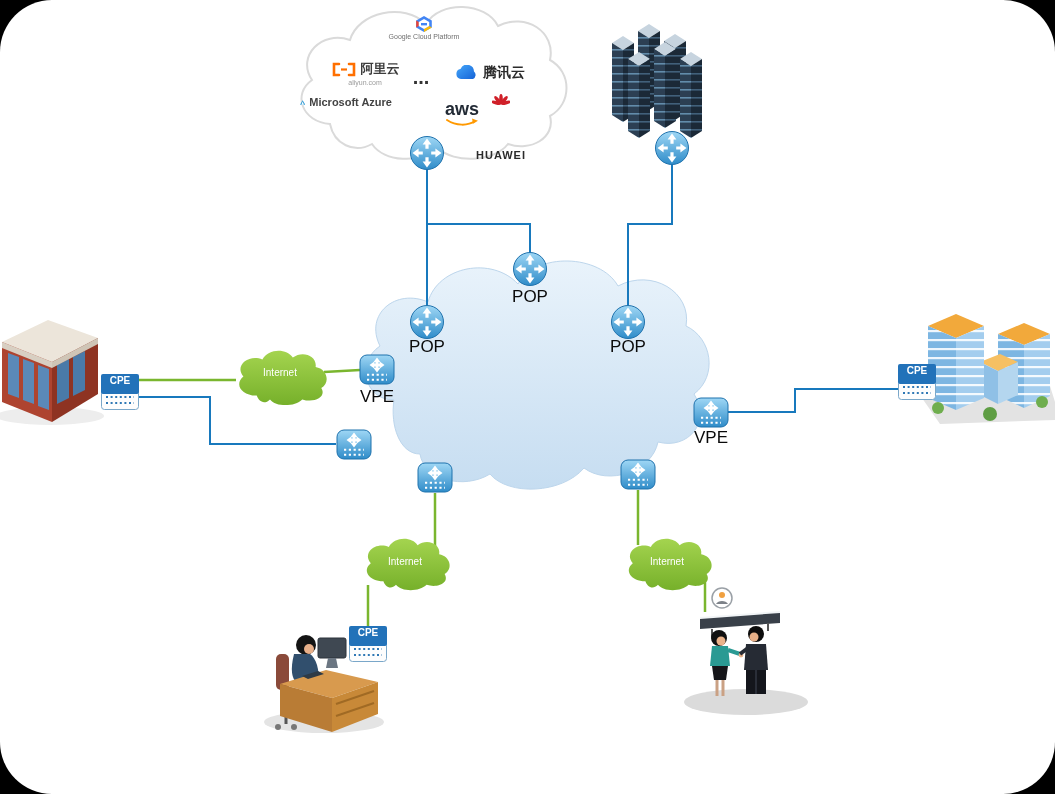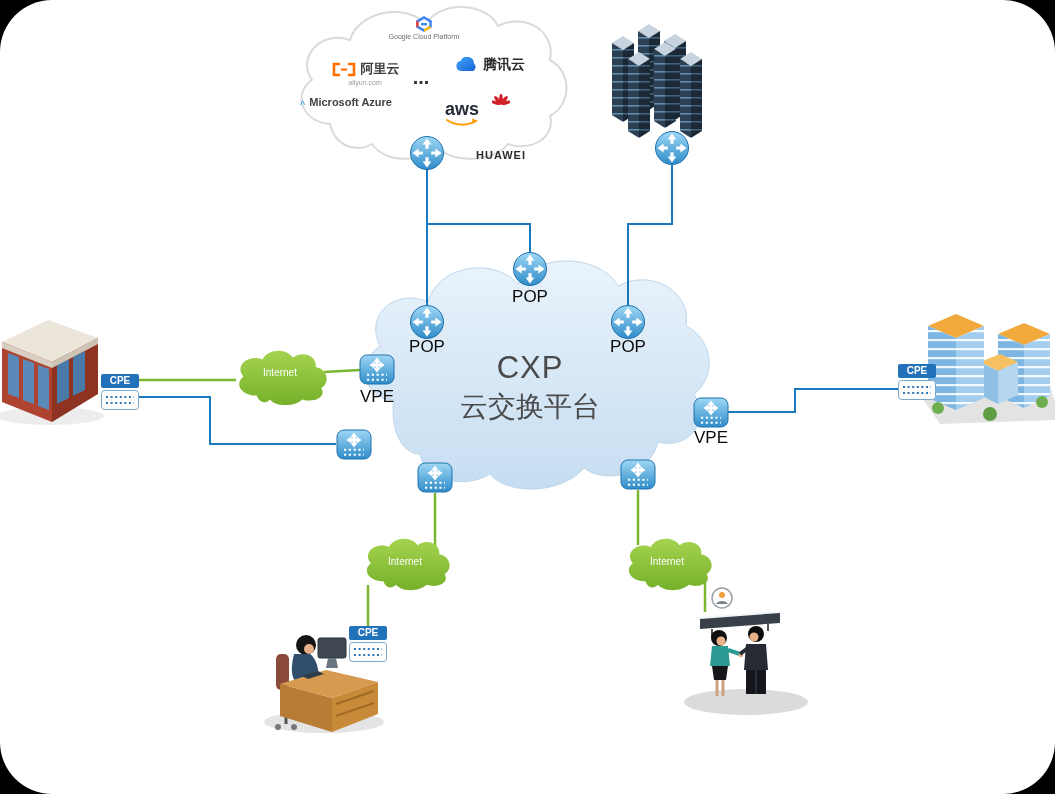--- a/index.html
+++ b/index.html
@@ -5,21 +5,21 @@
   html,body{margin:0;padding:0;background:#000;}
   .stage{position:relative;width:1055px;height:794px;background:#fff;border-radius:52px;
          overflow:hidden;font-family:"Liberation Sans",sans-serif;}
   .art{position:absolute;left:0;top:0;}
   .ov{position:absolute;}
   .lbl{font-size:17px;color:#0a0a0a;text-align:center;}
   .cxp-title{font-size:31px;color:#4a4a4a;text-align:center;letter-spacing:1px;}
   .cxp-sub{font-size:28px;color:#4a4a4a;text-align:center;}
   .inet{font-size:10px;color:#fff;text-align:center;}
   .cpe{background:#2272b9;color:#fff;font-size:10px;font-weight:700;text-align:center;
-       line-height:14px;border-radius:2px;width:38px;height:14px;}
+       line-height:14px;border-radius:2px;width:38px;height:20px;}
   .logo{position:absolute;display:flex;align-items:center;justify-content:center;gap:4px;color:#333;}
   .col{flex-direction:column;gap:1px;}
   .g-name{font-size:7px;color:#6f6f6f;white-space:nowrap;}
   .ali-name{font-size:13px;font-weight:700;color:#3c3c3c;}
   .ali-sub{font-size:7px;color:#9a9a9a;}
   .tc-name{font-size:14px;font-weight:700;color:#2b2b2b;}
   .az-name{font-size:11px;font-weight:700;color:#434343;white-space:nowrap;}
   .aws-name{font-size:18px;font-weight:700;color:#222a35;line-height:15px;}
   .hw-name{font-size:11px;font-weight:800;color:#2b2b2b;letter-spacing:1px;}
   .dots{font-size:20px;font-weight:700;color:#333;}
@@ -235,22 +235,20 @@
   <use href="#switch" x="336" y="429"></use>
   <use href="#switch" x="693" y="397"></use>
   <use href="#switch" x="417" y="462"></use>
   <use href="#switch" x="620" y="459"></use>
 
   <use href="#cpedev" x="101" y="390"></use>
   <use href="#cpedev" x="898" y="380"></use>
   <use href="#cpedev" x="349" y="642"></use>
 </svg>
 
-<div class="ov cxp-title" style="left:450px;top:350px;width:160px;">CXP</div>
-<div class="ov cxp-sub" style="left:450px;top:388px;width:160px;">云交换平台</div>
 
 <div class="ov lbl" style="left:502px;top:287px;width:56px;">POP</div>
 <div class="ov lbl" style="left:399px;top:337px;width:56px;">POP</div>
 <div class="ov lbl" style="left:600px;top:337px;width:56px;">POP</div>
 <div class="ov lbl" style="left:349px;top:387px;width:56px;">VPE</div>
 <div class="ov lbl" style="left:683px;top:428px;width:56px;">VPE</div>
 
 <div class="ov inet" style="left:245px;top:367px;width:70px;">Internet</div>
 <div class="ov inet" style="left:370px;top:556px;width:70px;">Internet</div>
 <div class="ov inet" style="left:632px;top:556px;width:70px;">Internet</div>
@@ -279,21 +277,21 @@
       </g>
       <line x1="10" y1="7.5" x2="16" y2="7.5" stroke="#ff6f00" stroke-width="2.2"></line>
     </svg>
     <span class="ali-name">阿里云</span>
   </div>
   <span class="ali-sub">aliyun.com</span>
 </div>
 
 <div class="ov dots" style="left:406px;top:66px;width:30px;text-align:center;">...</div>
 
-<div class="logo" style="left:450px;top:56px;width:80px;">
+<div class="logo" style="left:450px;top:64px;width:80px;">
   <svg width="24" height="16" viewBox="0 0 24 16">
     <path d="M6 14 a5 5 0 0 1 -0.5 -9.9 A7 7 0 0 1 19 6.5 A4.5 4.5 0 0 1 18 14 Z" fill="url(#gTc)"></path>
   </svg>
   <span class="tc-name">腾讯云</span>
 </div>
 
 <div class="logo" style="left:300px;top:96px;width:92px;align-items:center;">
   <svg width="13" height="11" viewBox="0 0 13 11">
     <polygon points="6.5,0 13,11 0,11" fill="#2e9bd6"></polygon>
     <polygon points="6.5,3 9.6,11 3.4,11" fill="#ffffff"></polygon>

